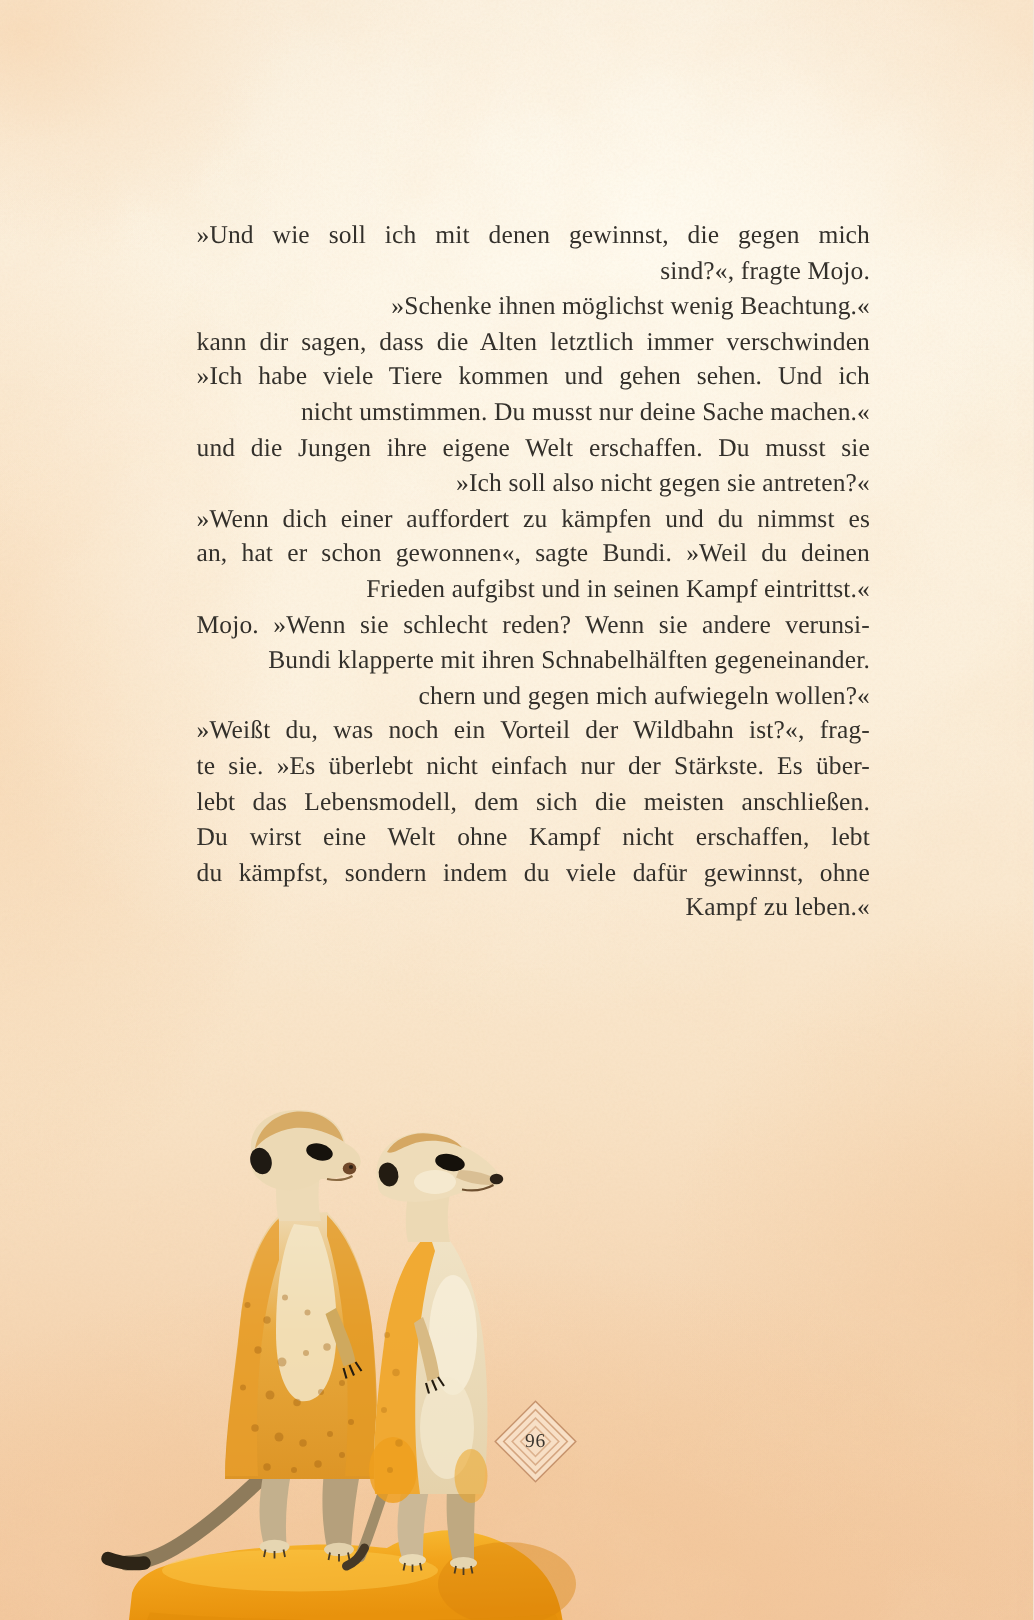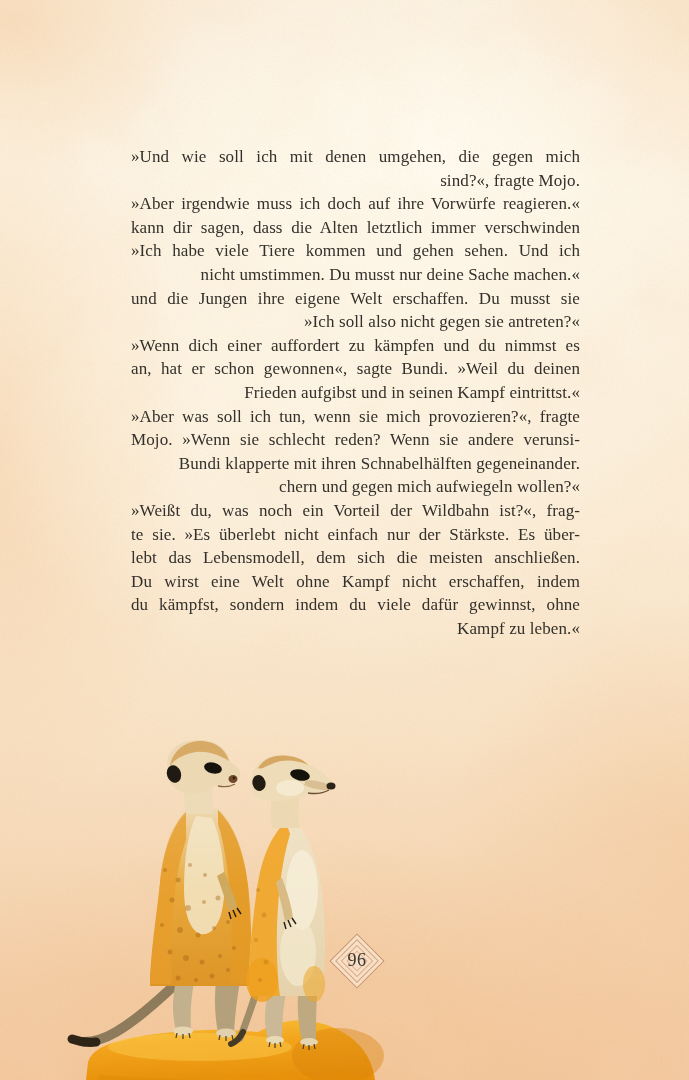--- a/index.html
+++ b/index.html
@@ -38,21 +38,21 @@
     transform:translate(-50%,-50%) rotate(45deg);
     border:1px solid rgba(176,106,56,0.50);
     box-sizing:border-box;
   }
   .dsq.s1{width:39px;height:39px;background:rgba(252,241,227,0.55);border-color:rgba(168,98,50,0.62);}
   .dsq.s2{width:31px;height:31px;}
   .dsq.s3{width:23px;height:23px;border-color:rgba(176,106,56,0.42);}
   .dsq.s4{width:15px;height:15px;border-color:rgba(176,106,56,0.38);}
   .pagenum{
     position:absolute;top:50%;left:50%;transform:translate(-50%,-52%);
-    font-size:18px;color:#3a352e;letter-spacing:0.5px;
+    font-size:13px;color:#3a352e;letter-spacing:0.5px;
   }
   .illustration{position:absolute;left:0;top:730px;width:689px;height:350px;}
 </style>
 </head>
 <body>
 
 <div class="page">
 
   <div class="paper"></div>
 
@@ -189,36 +189,35 @@
 
   <div class="ornament">
     <div class="dsq s1"></div>
     <div class="dsq s2"></div>
     <div class="dsq s3"></div>
     <div class="dsq s4"></div>
     <span class="pagenum">96</span>
   </div>
 
   <div class="text-block">
-      <div class="line just">»Und wie soll ich mit denen umgehen, die gegen mich</div>
+      <div class="line just">»Und wie soll ich mit denen gewinnst, die gegen mich</div>
       <div class="line">sind?«, fragte Mojo.</div>
-      <div class="line just">»Aber irgendwie muss ich doch auf ihre Vorwürfe reagieren.«</div>
+      <div class="line">»Schenke ihnen möglichst wenig Beachtung.«</div>
       <div class="line just">kann dir sagen, dass die Alten letztlich immer verschwinden</div>
       <div class="line just">»Ich habe viele Tiere kommen und gehen sehen. Und ich</div>
       <div class="line">nicht umstimmen. Du musst nur deine Sache machen.«</div>
       <div class="line just">und die Jungen ihre eigene Welt erschaffen. Du musst sie</div>
       <div class="line">»Ich soll also nicht gegen sie antreten?«</div>
       <div class="line just">»Wenn dich einer auffordert zu kämpfen und du nimmst es</div>
       <div class="line just">an, hat er schon gewonnen«, sagte Bundi. »Weil du deinen</div>
       <div class="line">Frieden aufgibst und in seinen Kampf eintrittst.«</div>
-      <div class="line just">»Aber was soll ich tun, wenn sie mich provozieren?«, fragte</div>
       <div class="line just">Mojo. »Wenn sie schlecht reden? Wenn sie andere verunsi-</div>
       <div class="line">Bundi klapperte mit ihren Schnabelhälften gegeneinander.</div>
       <div class="line">chern und gegen mich aufwiegeln wollen?«</div>
       <div class="line just">»Weißt du, was noch ein Vorteil der Wildbahn ist?«, frag-</div>
       <div class="line just">te sie. »Es überlebt nicht einfach nur der Stärkste. Es über-</div>
       <div class="line just">lebt das Lebensmodell, dem sich die meisten anschließen.</div>
-      <div class="line just">Du wirst eine Welt ohne Kampf nicht erschaffen, indem</div>
+      <div class="line just">Du wirst eine Welt ohne Kampf nicht erschaffen, lebt</div>
       <div class="line just">du kämpfst, sondern indem du viele dafür gewinnst, ohne</div>
       <div class="line">Kampf zu leben.«</div>
     </div>
 
 </div>
 
 </body></html>

